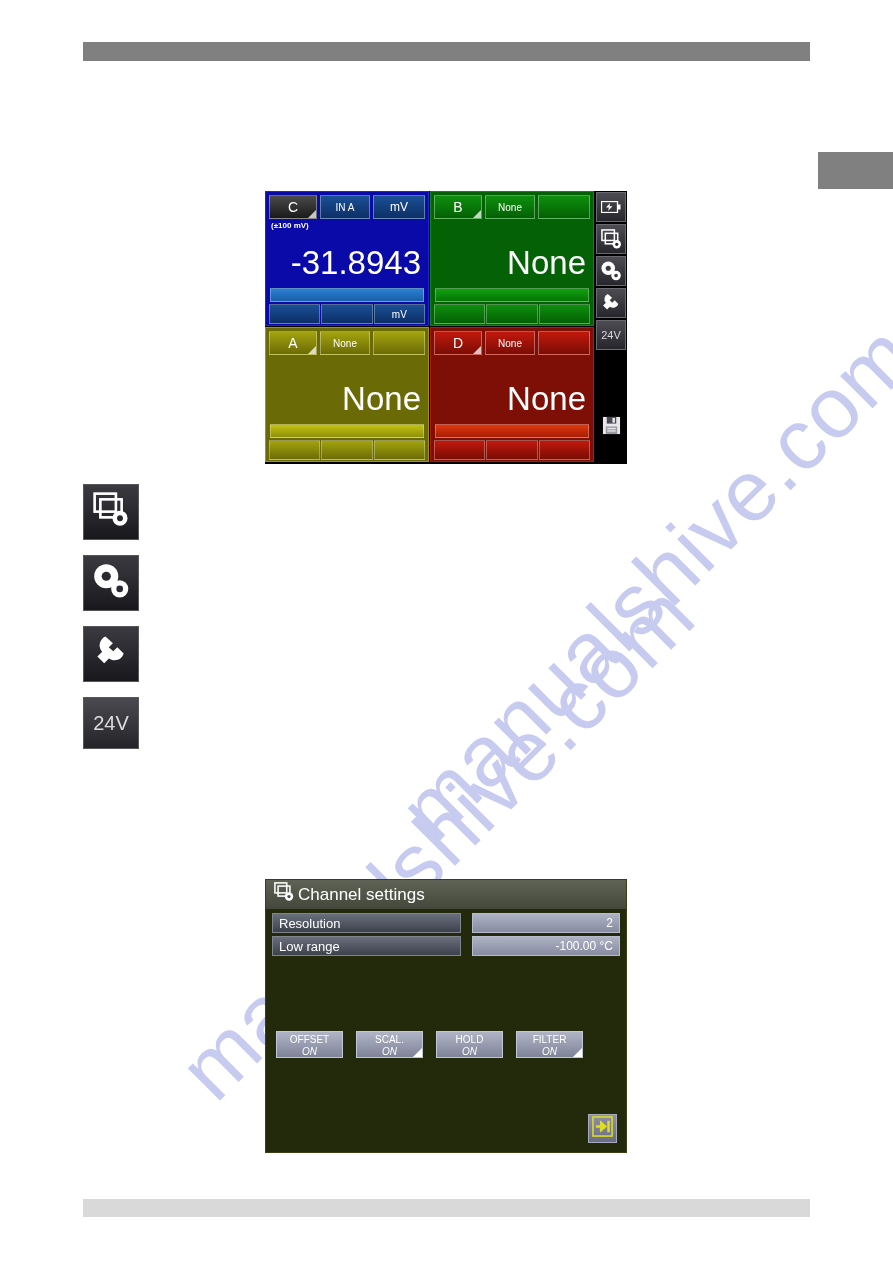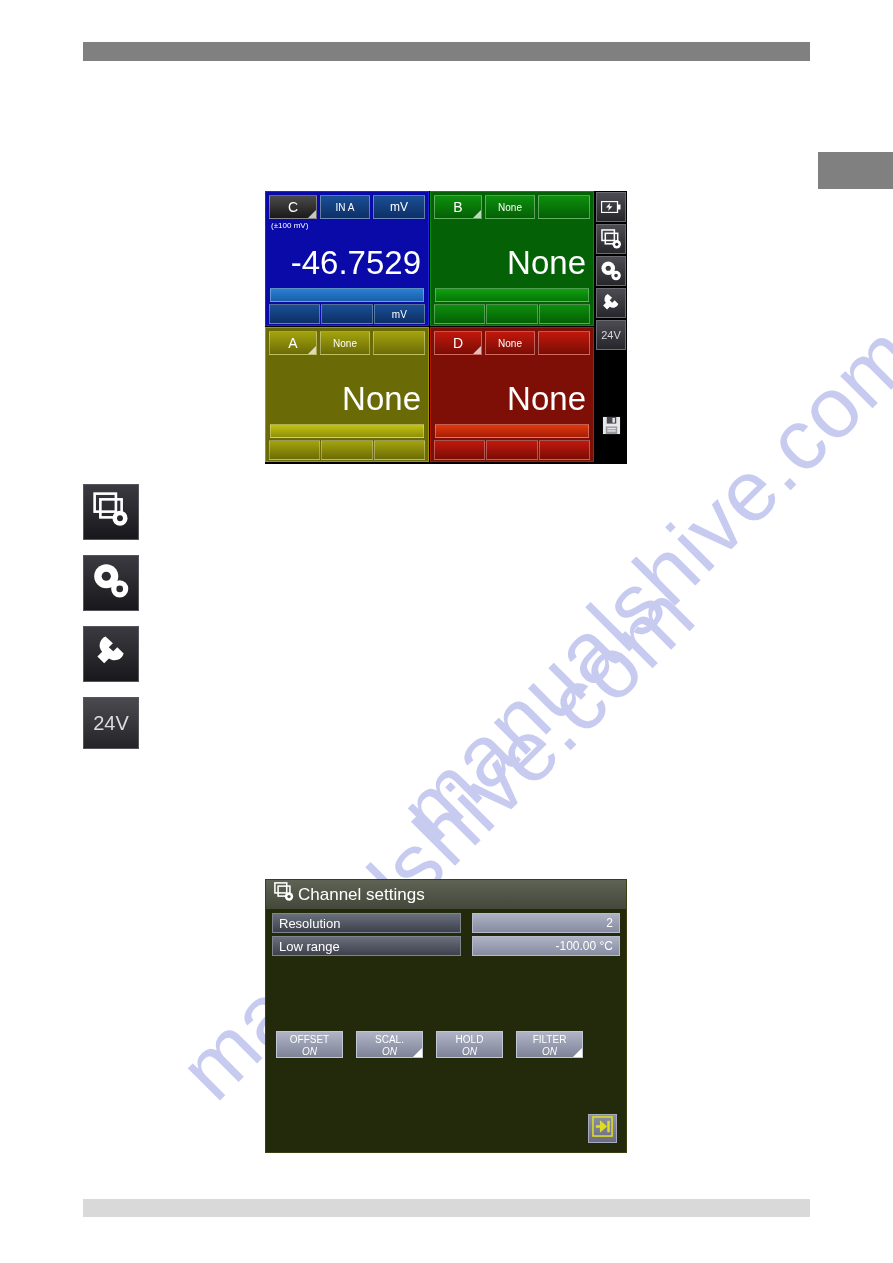--- a/index.html
+++ b/index.html
@@ -55,21 +55,21 @@
   }
   .p-c .hdr-btn.ch{background:linear-gradient(#4a4a4a,#1a1a1a);}
   .p-c .hdr-btn.mid,.p-c .hdr-btn.end{background:linear-gradient(#1a4f96,#0d2f66);}
   .p-b .hdr-btn.ch{background:linear-gradient(#0d8f0d,#046004);}
   .p-b .hdr-btn.mid,.p-b .hdr-btn.end{background:linear-gradient(#0d8f0d,#046004);}
   .p-a .hdr-btn.ch{background:linear-gradient(#a3a30e,#6c6c06);}
   .p-a .hdr-btn.mid,.p-a .hdr-btn.end{background:linear-gradient(#a3a30e,#6c6c06);}
   .p-d .hdr-btn.ch{background:linear-gradient(#c2180c,#7a0d05);}
   .p-d .hdr-btn.mid,.p-d .hdr-btn.end{background:linear-gradient(#c2180c,#7a0d05);}
 
-  .range-note{position:absolute;left:5px;top:29px;color:#ffffff;font-size:8px;}
+  .range-note{position:absolute;left:5px;top:29px;color:#ffffff;font-size:8px;font-weight:bold;}
 
   .big-val{
     position:absolute;left:4px;right:7px;top:52px;height:38px;
     color:#ffffff;font-size:33px;text-align:right;line-height:38px;
     white-space:nowrap;overflow:hidden;
   }
 
   .barline{position:absolute;left:4px;right:4px;top:96px;height:14px;border:1px solid rgba(255,255,255,.3);box-sizing:border-box;}
   .p-c .barline{background:linear-gradient(#2a7fd4,#1a5fa8);}
   .p-b .barline{background:linear-gradient(#0fa20f,#067406);}
@@ -165,21 +165,21 @@
 <div class="device">
   <div class="dev-grid">
 
     <div class="panel p-c">
       <div class="hdr">
         <div class="hdr-btn ch">C</div>
         <div class="hdr-btn mid">IN A</div>
         <div class="hdr-btn end">mV</div>
       </div>
       <div class="range-note">(±100 mV)</div>
-      <div class="big-val">-46.7529</div>
+      <div class="big-val">-31.8943</div>
       <div class="barline"></div>
       <div class="ftr">
         <div class="ftr-btn"></div>
         <div class="ftr-btn"></div>
         <div class="ftr-btn">mV</div>
       </div>
     </div>
 
     <div class="panel p-b">
       <div class="hdr">

